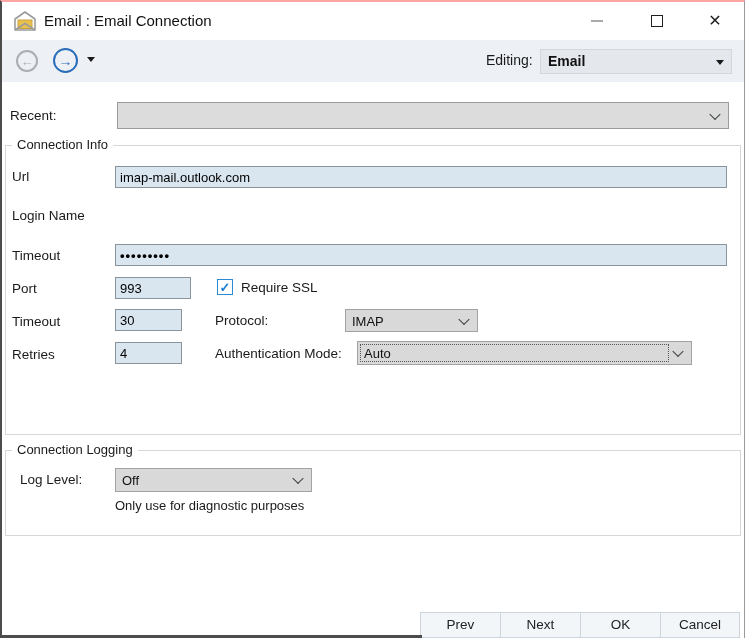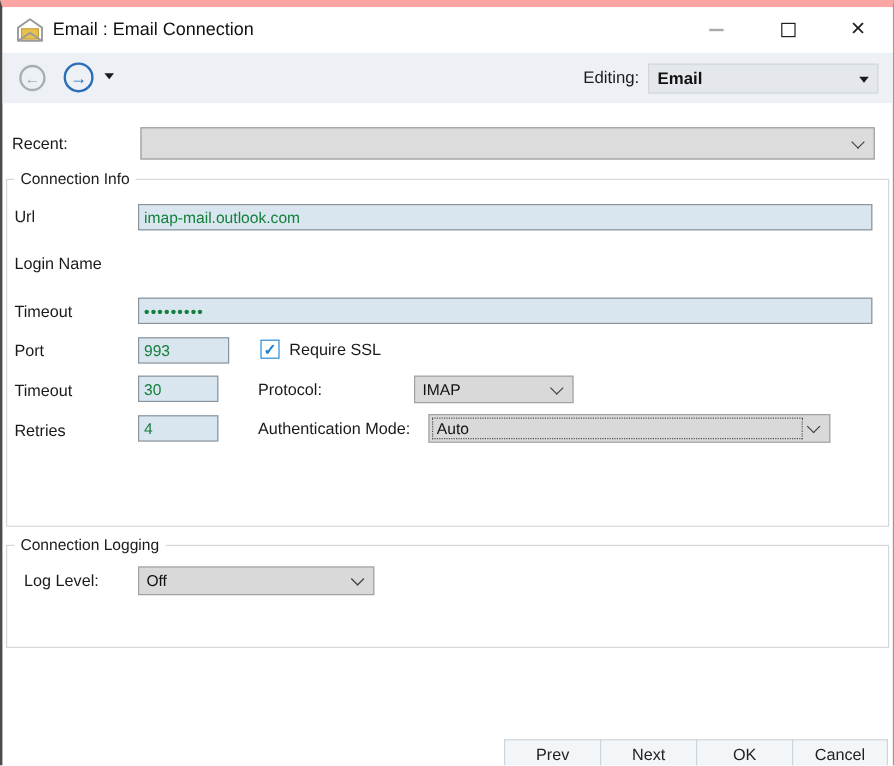--- a/index.html
+++ b/index.html
@@ -5,21 +5,21 @@
   * { box-sizing: border-box; margin: 0; padding: 0; }
   html,body { background:#fff; }
   body { font-family: "Liberation Sans", sans-serif; color:#1a1a1a; }
 
   .window {
     position: relative;
     width: 745px; height: 638px;
     background: #ffffff;
     border-left: 2px solid #4c4c4c;
     border-right: 1px solid #9a9a9a;
-    border-top: 6px solid #fca5a5;
+    border-top: 2px solid #fca5a5;
     overflow: hidden;
   }
 
   
   .titlebar { position:absolute; left:0; top:0; width:100%; height:38px; background:#ffffff; }
   .app-icon { position:absolute; left:10px; top:7px; width:26px; height:24px; }
   .title-text { position:absolute; left:42px; top:0; height:38px; line-height:38px; font-size:15px; color:#111; }
   .winbtn { position:absolute; top:0; width:46px; height:38px; display:flex; align-items:center; justify-content:center; }
   .btn-min { left:572px; }
   .btn-max { left:632px; }
@@ -41,21 +41,21 @@
   .editing-label { position:absolute; left:484px; top:12px; font-size:14px; color:#1a1a1a; }
   .editing-combo { position:absolute; left:538px; top:9px; width:192px; height:25px;
     background:#e4e8ec; border:1px solid #d3d7db; }
   .editing-combo .combo-text { position:absolute; left:7px; top:3px; font-size:14px; font-weight:bold; color:#111; }
   .combo-caret { position:absolute; right:7px; top:10px; width:0; height:0;
     border-left:4px solid transparent; border-right:4px solid transparent; border-top:5px solid #1a1a1a; }
 
   
   .label { position:absolute; font-size:13.5px; color:#1a1a1a; white-space:nowrap; }
   .textfield { position:absolute; height:22px; background:#d9e6f0; border:1px solid #8a949c;
-    font-family:"Liberation Sans",sans-serif; font-size:13px; color:#15803d; padding:0 4px; outline:none; }
+    font-family:"Liberation Sans",sans-serif; font-size:13px; color:#000000; padding:0 4px; outline:none; }
   .combo { position:absolute; background:#d9d9d9; border:1px solid #a2a2a2; }
   .combo .combo-text { position:absolute; left:6px; top:50%; transform:translateY(-50%); font-size:13px; color:#111; white-space:nowrap; }
   .chev { position:absolute; right:9px; top:50%; width:8px; height:8px;
     border-right:1.6px solid #3c4043; border-bottom:1.6px solid #3c4043;
     transform:translateY(-70%) rotate(45deg); }
   .focus-dotted { position:absolute; left:2px; top:2px; right:22px; bottom:2px; border:1px dotted #555; }
 
   .groupbox { position:absolute; border:1px solid #d4d8db; }
   .groupbox-legend { position:absolute; left:6px; top:-9px; background:#ffffff; padding:0 5px;
     font-size:13px; color:#1a1a1a; white-space:nowrap; }
@@ -155,20 +155,21 @@
 
   <div class="groupbox" style="left:3px; top:448px; width:736px; height:86px;">
     <div class="groupbox-legend">Connection Logging</div>
   </div>
 
   <div class="label" style="left:18px; top:470px;">Log Level:</div>
   <div class="combo" style="left:113px; top:466px; width:197px; height:24px;">
     <span class="combo-text">Off</span>
     <div class="chev"></div>
   </div>
+  <div class="note-text" style="left:113px; top:496px;">Only use for diagnostic purposes</div>
 
   <div class="footer-btn" style="left:418px;">Prev</div>
   <div class="footer-btn" style="left:498px;">Next</div>
   <div class="footer-btn" style="left:578px;">OK</div>
   <div class="footer-btn" style="left:658px; width:80px;">Cancel</div>
 
   <div class="bottom-strip"></div>
 </div>
 
 </body></html>

